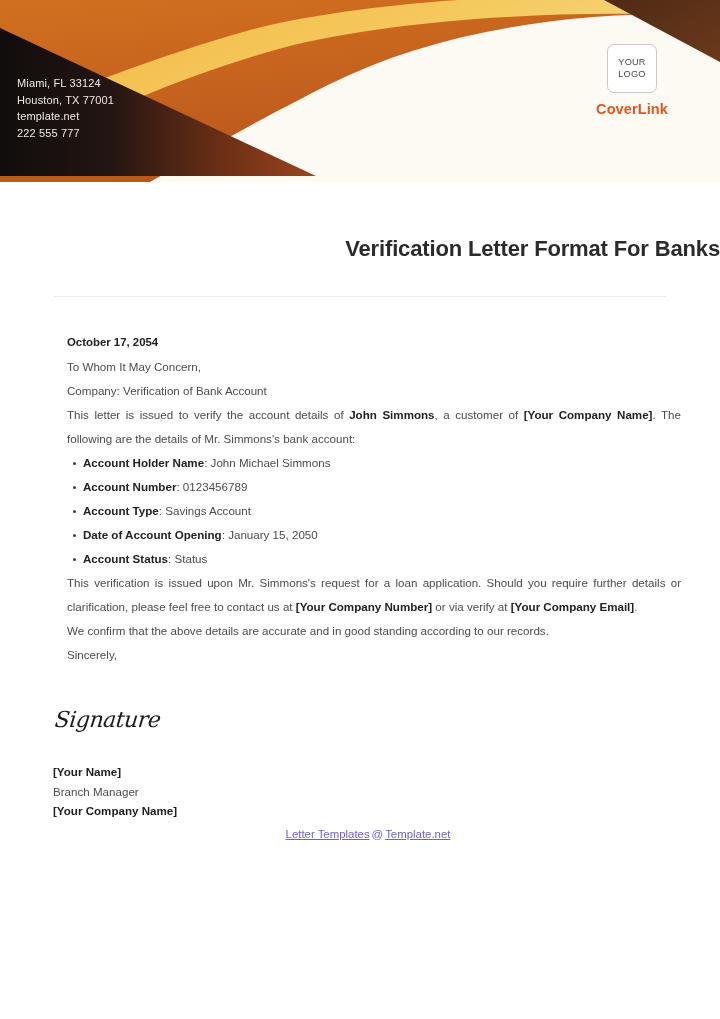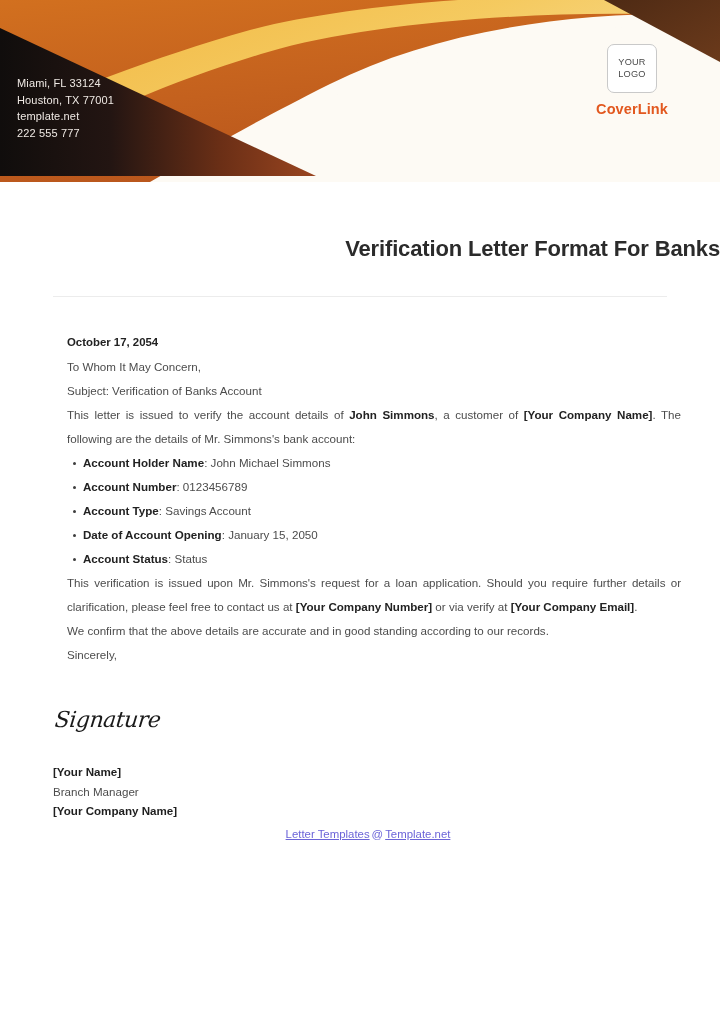--- a/index.html
+++ b/index.html
@@ -270,21 +270,21 @@
     <div class="brand-name">CoverLink</div>
   </div>
 
   <div class="doc-title">Verification Letter Format For Banks</div>
   <div class="divider"></div>
 
   <div class="body-area">
 
     <div class="line-date">October 17, 2054</div>
     <div class="line-plain">To Whom It May Concern,</div>
-    <div class="line-plain">Subject: Verification of Banks Account</div>
+    <div class="line-plain">Company: Verification of Bank Account</div>
 
     <p class="para" style="margin:0;"><span>This letter is issued to verify the account details of </span><b>John Simmons</b><span>, a customer of </span><b>[Your Company Name]</b><span>. The following are the details of Mr. Simmons's bank account:</span></p>
 
     <ul class="detail-list">
       <li><b>Account Holder Name</b><span>: </span><span>John Michael Simmons</span></li>
       <li><b>Account Number</b><span>: </span><span>0123456789</span></li>
       <li><b>Account Type</b><span>: </span><span>Savings Account</span></li>
       <li><b>Date of Account Opening</b><span>: </span><span>January 15, 2050</span></li>
       <li><b>Account Status</b><span>: </span><span>Status</span></li>
     </ul>

